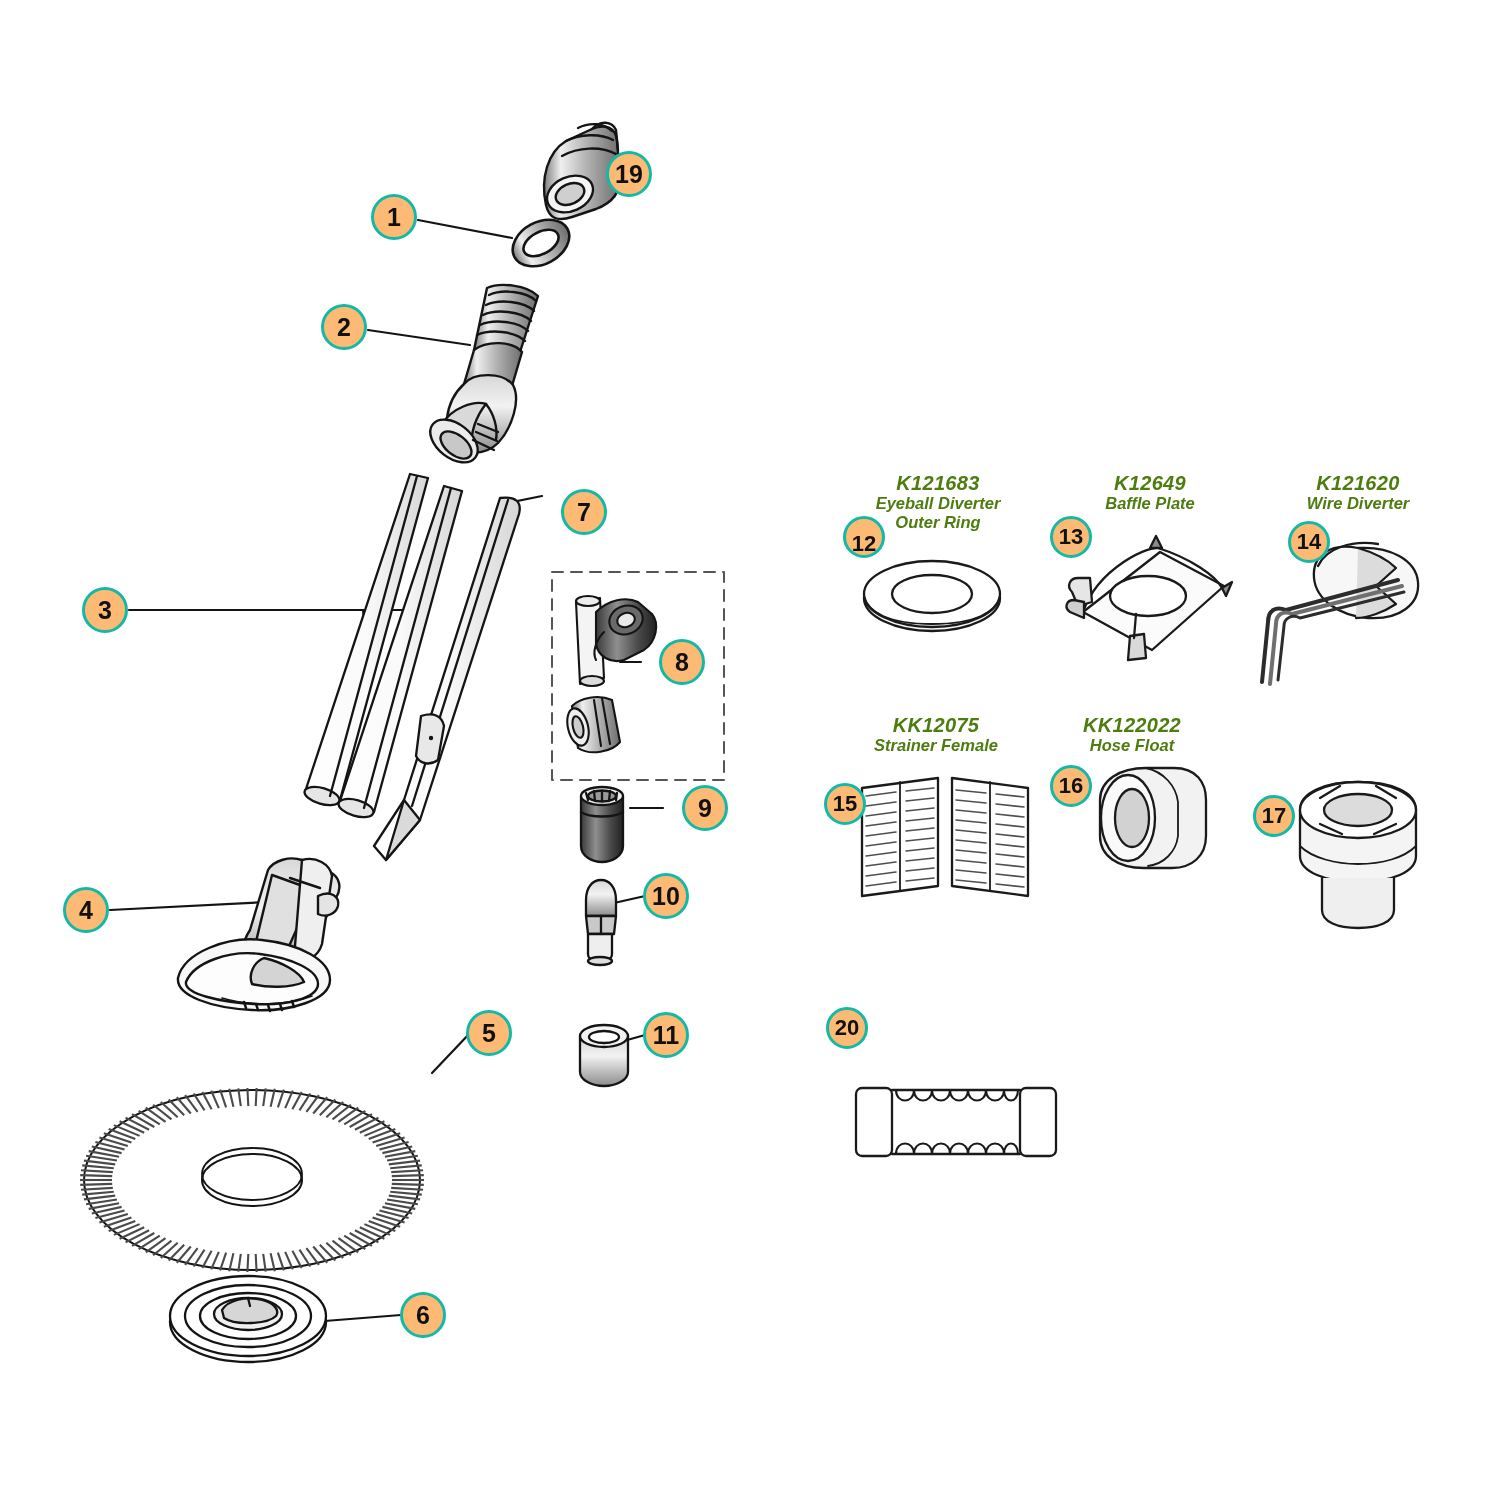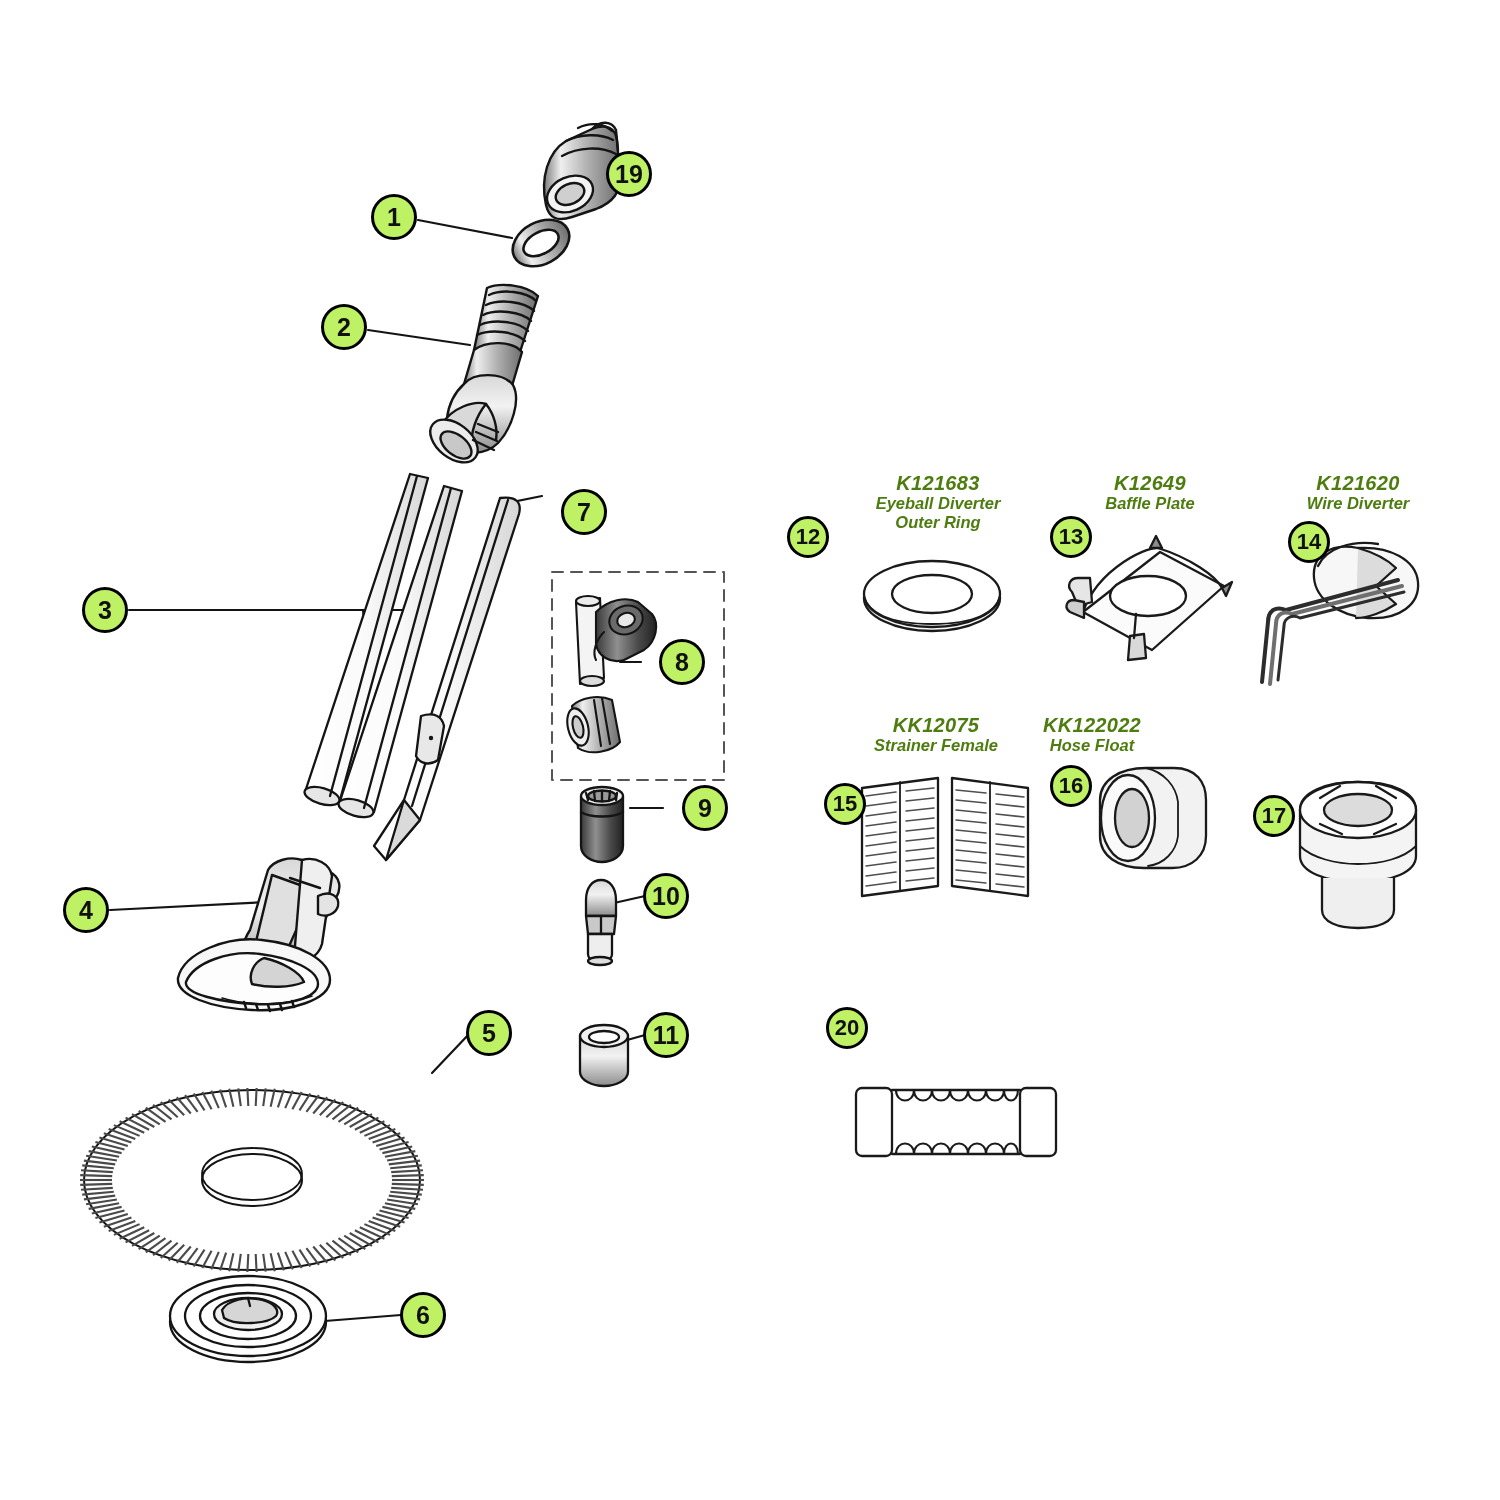--- a/index.html
+++ b/index.html
@@ -9,21 +9,21 @@
     width:1500px;height:1500px;position:relative;overflow:hidden;
     color:#111;
   }
   #diagram{position:absolute;inset:0;}
   svg.layer{position:absolute;left:0;top:0;width:1500px;height:1500px;}
 
   
   .callout{
     position:absolute;
     width:46px;height:46px;border-radius:50%;
-    border:3px solid #000000;background:#bef264;
+    border:3px solid #14b8a6;background:#fdba74;
     display:flex;align-items:center;justify-content:center;
     font-weight:bold;font-size:25px;line-height:1;
     font-family:"Liberation Sans", sans-serif;
     box-sizing:border-box;
     z-index:6;
   }
   .callout.small{width:42px;height:42px;font-size:22px;}
 
   
   .partlabel{
@@ -463,21 +463,21 @@
   <div class="callout" style="left:466px;top:1010px;">
       <span>5</span>
     </div>
   <div class="callout" style="left:643px;top:1012px;">
       <span>11</span>
     </div>
   <div class="callout" style="left:400px;top:1292px;">
       <span>6</span>
     </div>
 
-  <div class="callout small" style="left:787px;top:516px;">
+  <div class="callout small" style="left:843px;top:516px;align-items:flex-end;">
       <span>12</span>
     </div>
   <div class="partlabel" style="left:938px;top:472px;transform:translateX(-50%);">
     <span class="sku">K121683</span>
     <span class="desc">Eyeball Diverter</span>
     <span class="desc">Outer Ring</span>
   </div>
 
   <div class="callout small" style="left:1050px;top:516px;">
       <span>13</span>
@@ -499,21 +499,21 @@
       <span>15</span>
     </div>
   <div class="partlabel" style="left:936px;top:714px;transform:translateX(-50%);">
     <span class="sku">KK12075</span>
     <span class="desc">Strainer Female</span>
   </div>
 
   <div class="callout small" style="left:1050px;top:765px;">
       <span>16</span>
     </div>
-  <div class="partlabel" style="left:1092px;top:714px;transform:translateX(-50%);">
+  <div class="partlabel" style="left:1132px;top:714px;transform:translateX(-50%);">
     <span class="sku">KK122022</span>
     <span class="desc">Hose Float</span>
   </div>
 
   <div class="callout small" style="left:1253px;top:795px;">
       <span>17</span>
     </div>
 
   <div class="callout small" style="left:826px;top:1007px;">
       <span>20</span>

